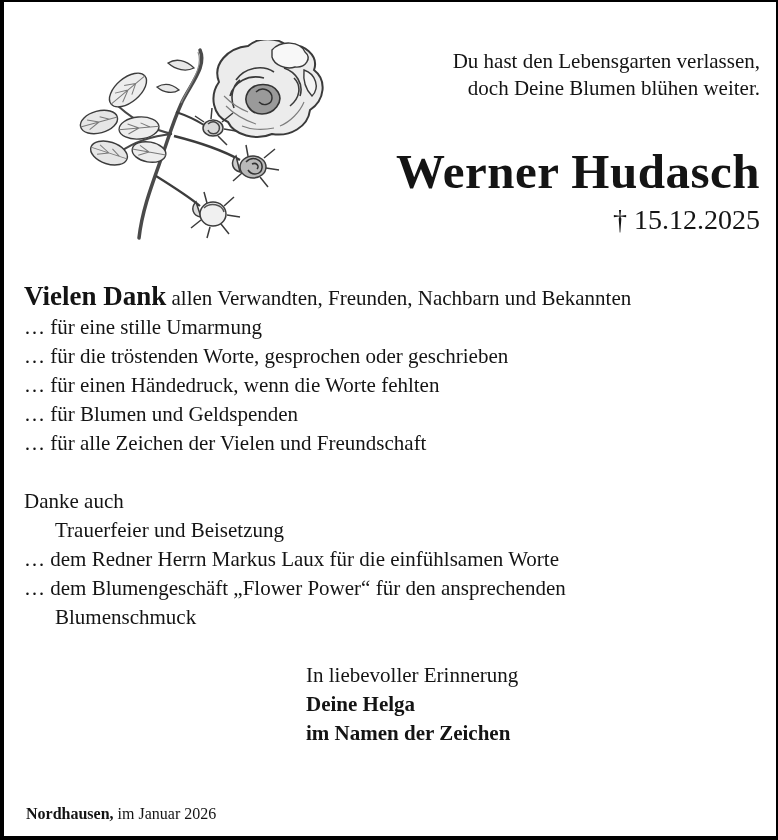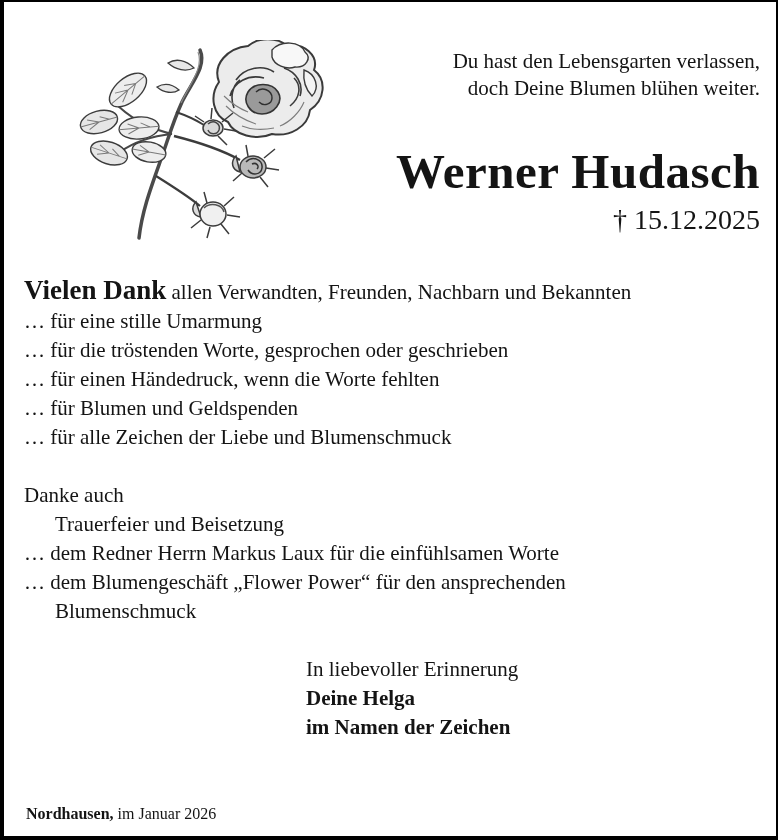--- a/index.html
+++ b/index.html
@@ -10,21 +10,21 @@
     border-right:2px solid #000; border-bottom:4px solid #000;
     font-family:"Liberation Serif", serif;
     margin:0 auto;
   }
   .header { position:relative; height:252px;margin-left:46px; }
   .rose { position:absolute; left:26px; top:38px; }
   .header-right { position:absolute; right:16px; top:46px; text-align:right; }
   .quote { font-size:21px; line-height:27px; }
   .name { font-size:49px; line-height:52px; margin:44px 0 0 0; font-weight:bold; letter-spacing:0.5px; }
   .death-date { font-size:28px; line-height:28px; margin-top:8px; }
-  .body { margin-top:22px; padding:0 18px 0 20px; font-size:21px; line-height:29px; }
+  .body { margin-top:28px; padding:0 18px 0 20px; font-size:21px; line-height:29px; }
   .hang { padding-left:31px; text-indent:-31px; }
   .cont { padding-left:31px; }
   .big-bold { font-size:27px; font-weight:bold; }
   .bold { font-weight:bold; }
   .gap-above { margin-top:29px; }
   .closing { margin:29px 0 0 282px; }
   .footer { position:absolute; left:22px; bottom:8px; font-size:16px; line-height:29px; }
 </style>
 </head>
 <body>
@@ -111,21 +111,21 @@
   </div>
 
   <div class="body">
 
     <div class="hang"><span class="big-bold">Vielen Dank</span><span> allen Verwandten, Freunden, Nachbarn und Bekannten</span></div>
 
     <div class="hang">… für eine stille Umarmung</div>
     <div class="hang">… für die tröstenden Worte, gesprochen oder geschrieben</div>
     <div class="hang">… für einen Händedruck, wenn die Worte fehlten</div>
     <div class="hang">… für Blumen und Geldspenden</div>
-    <div class="hang">… für alle Zeichen der Liebe und Blumenschmuck</div>
+    <div class="hang">… für alle Zeichen der Vielen und Freundschaft</div>
 
     <div class="gap-above">Danke auch</div>
 
     <div class="cont">Trauerfeier und Beisetzung</div>
     <div class="hang">… dem Redner Herrn Markus Laux für die einfühlsamen Worte</div>
     <div class="hang">… dem Blumengeschäft „Flower Power“ für den ansprechenden</div>
     <div class="cont">Blumenschmuck</div>
 
     <div class="closing">
       <div>In liebevoller Erinnerung</div>

